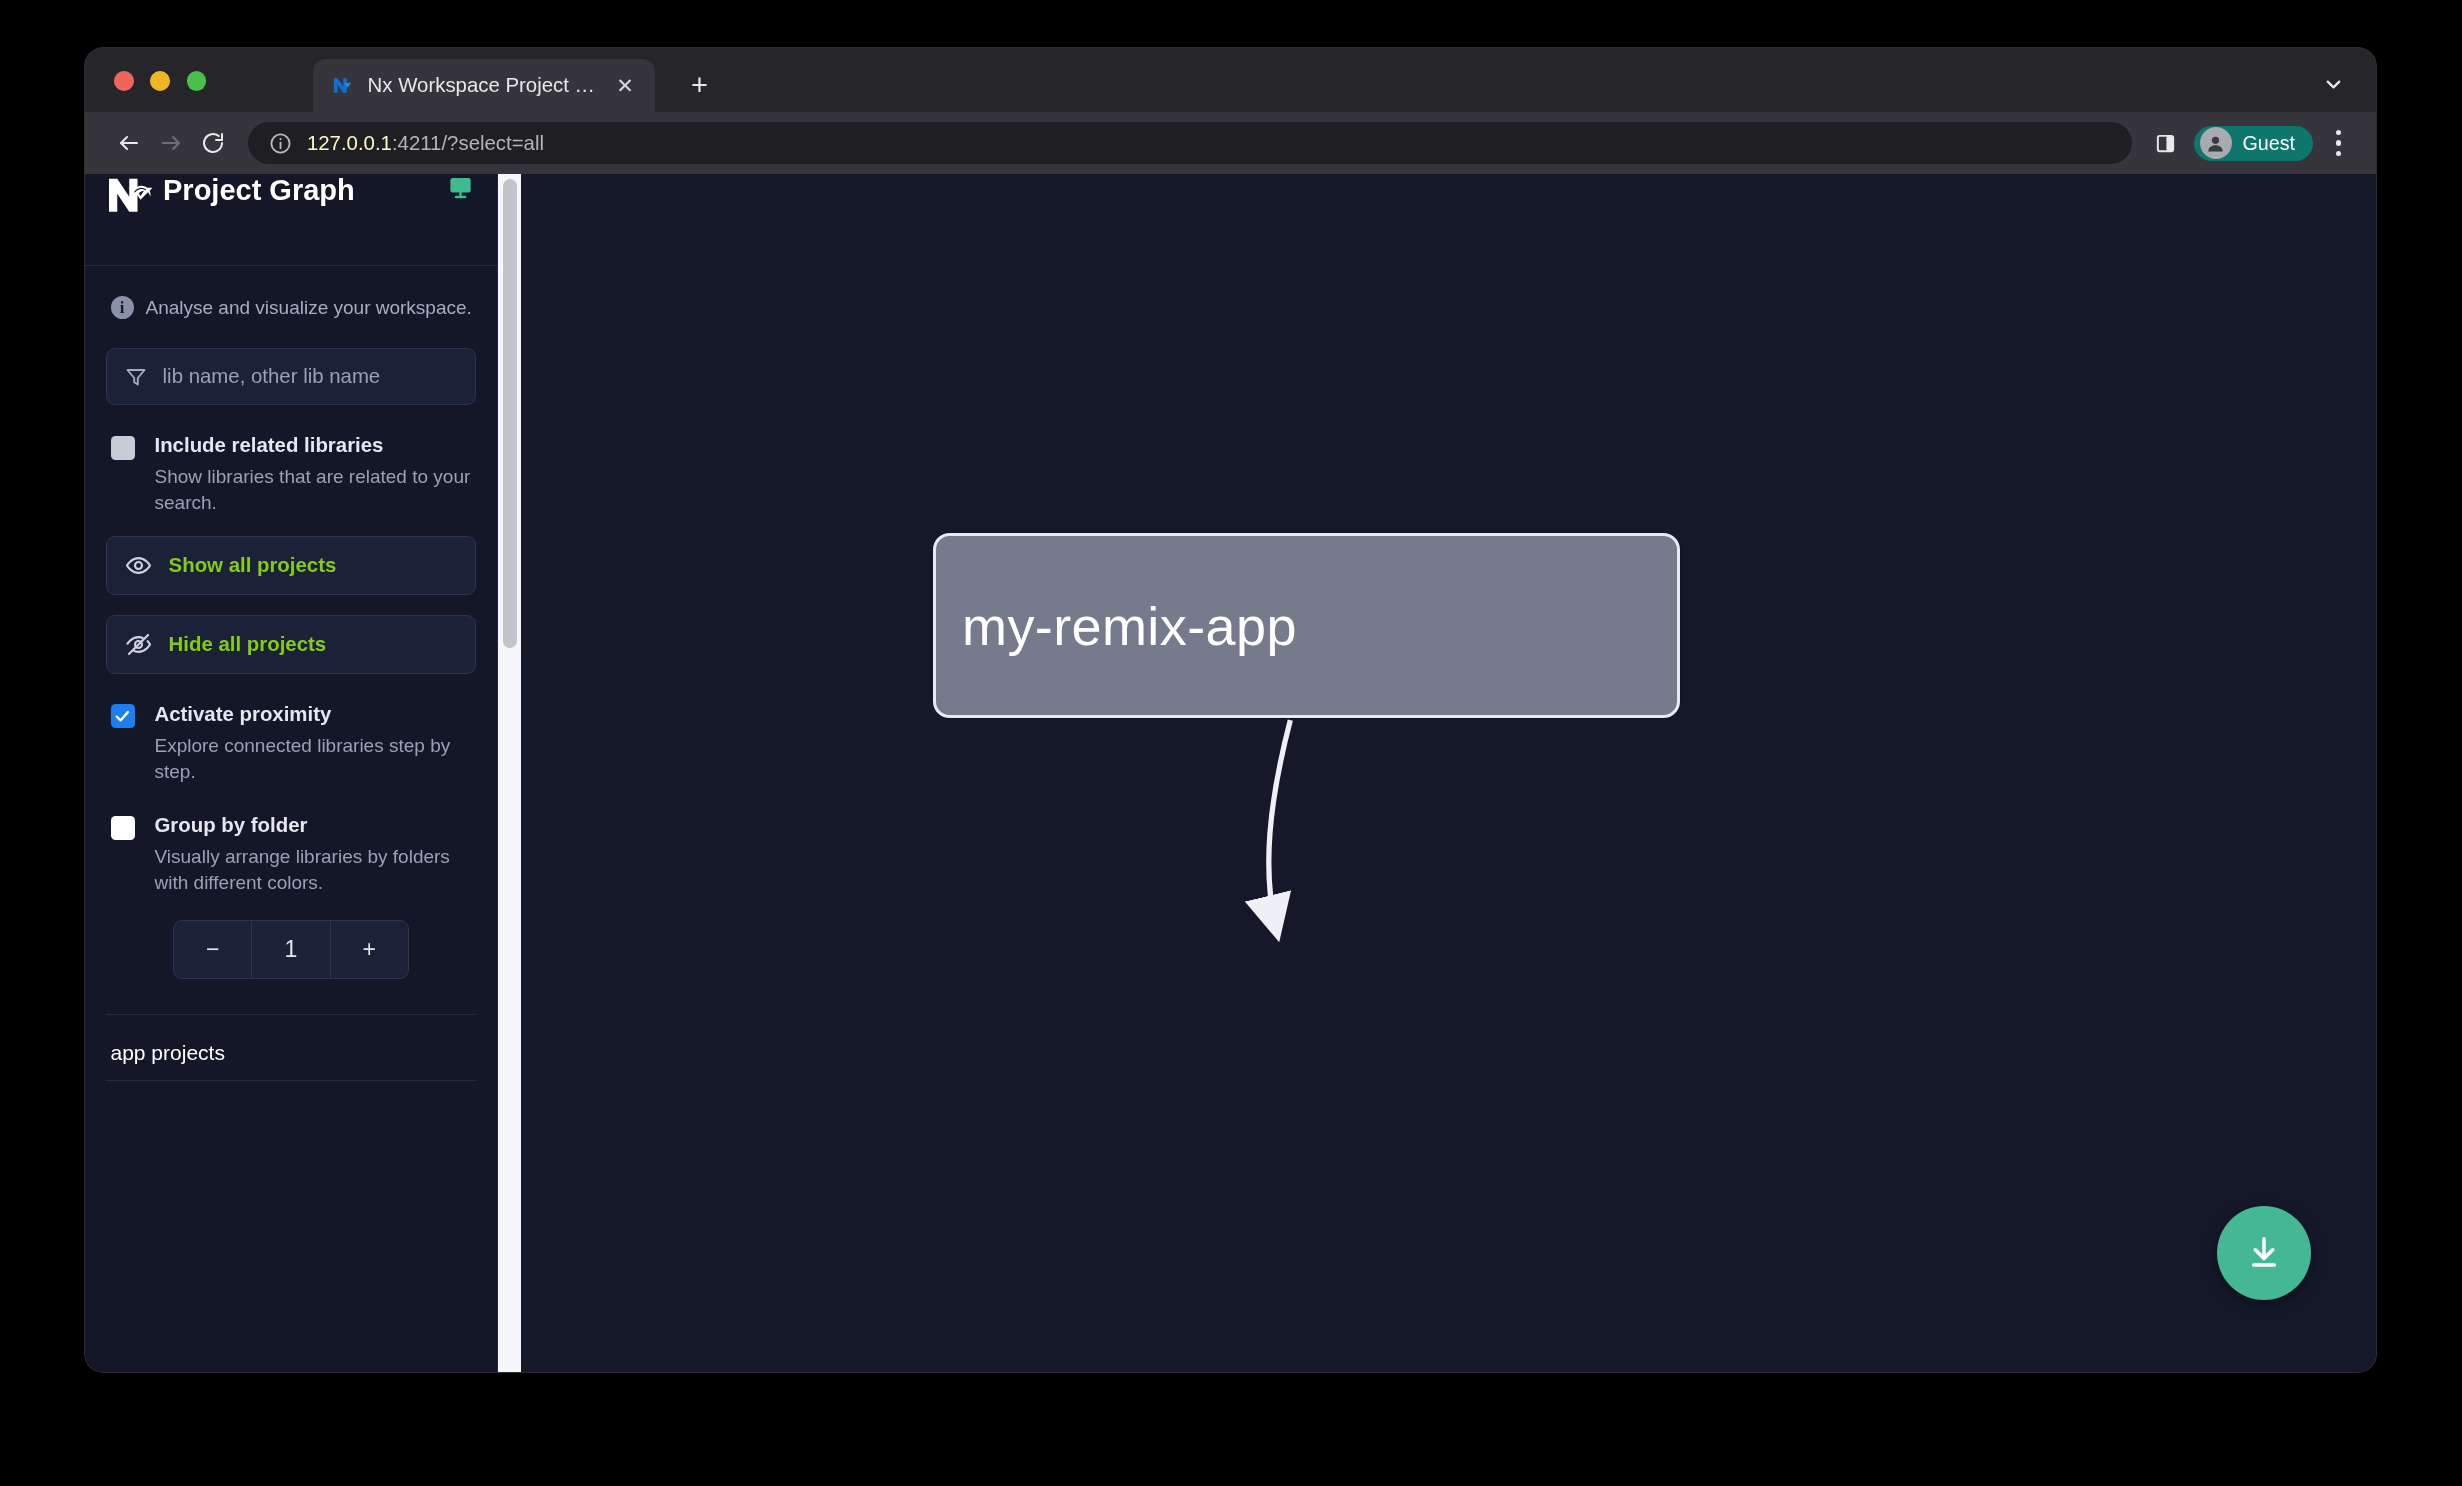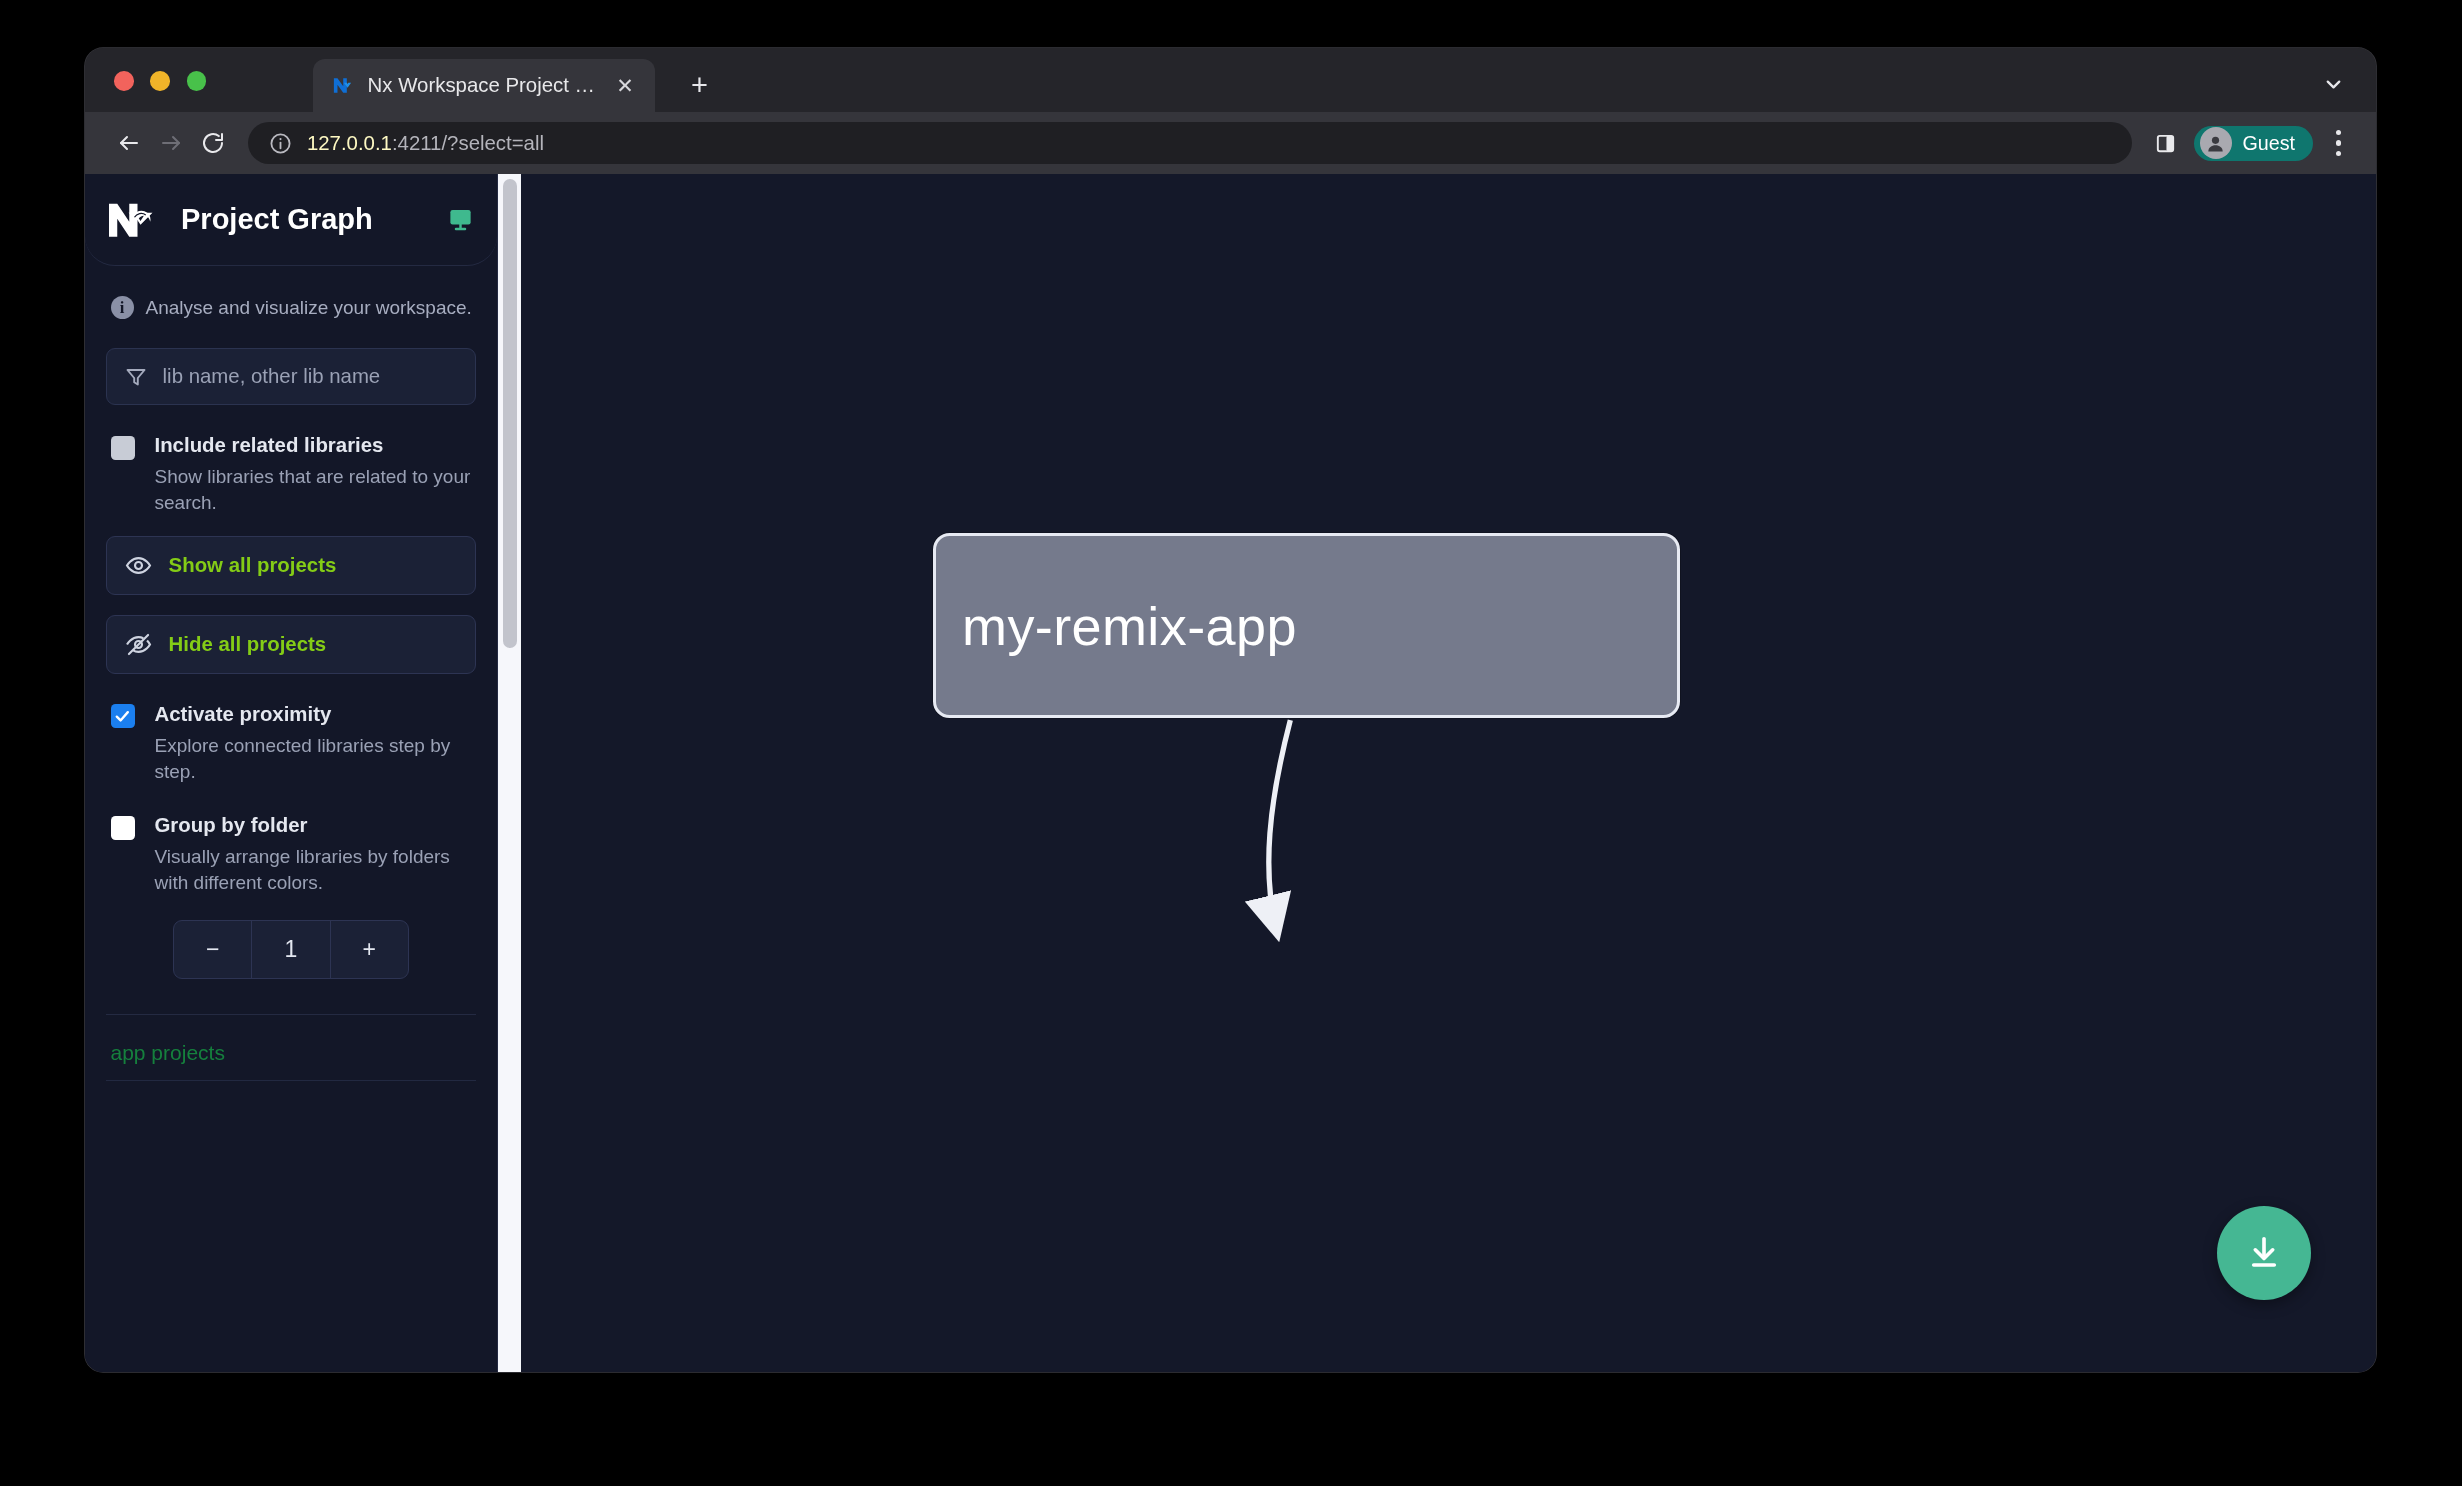--- a/index.html
+++ b/index.html
@@ -157,25 +157,23 @@
     position: relative;
     width: 413px;
     height: 100%;
     background: #131728;
     border-right: 0.8px solid #242a42;
     display: flex; flex-direction: column;
     flex: 0 0 413px;
   }
   .sb-header {
     height: 92px;
-    display: flex; align-items: center;
+    display: flex; 
     padding: 0 23px 0 21px;
-    gap: 18px;
     border-bottom: 0.8px solid #242a42;
-    border-radius: 30px;
   }
   .nx-logo { width: 57px; height: 41px; flex: 0 0 57px; }
   .sb-title {
     color: #ffffff;
     font-size: 29px;
     font-weight: 700;
     flex: 1;
     white-space: nowrap;
   }
   .monitor-icon { width: 27px; height: 27px; flex: 0 0 27px; color: #3fb98e; }
@@ -268,21 +266,21 @@
   .stepper .mid { border-left: 0.8px solid #2d3453; border-right: 0.8px solid #2d3453; }
 
   .sb-divider { margin-top: 35px; border-top: 0.8px solid #242a42; }
 
   .proj-section {
     padding: 0 21px;
   }
   .proj-row {
     padding: 26px 4.5px 15px 4.5px;
     border-bottom: 0.8px solid #222941;
-    color: #15803d;
+    color: #ffffff;
     font-size: 21px;
   }
 
   
   .page-scroll {
     position: absolute;
     left: 413px; top: 0;
     width: 23px; height: 100%;
     background: #f6f7fb;
     z-index: 5;

